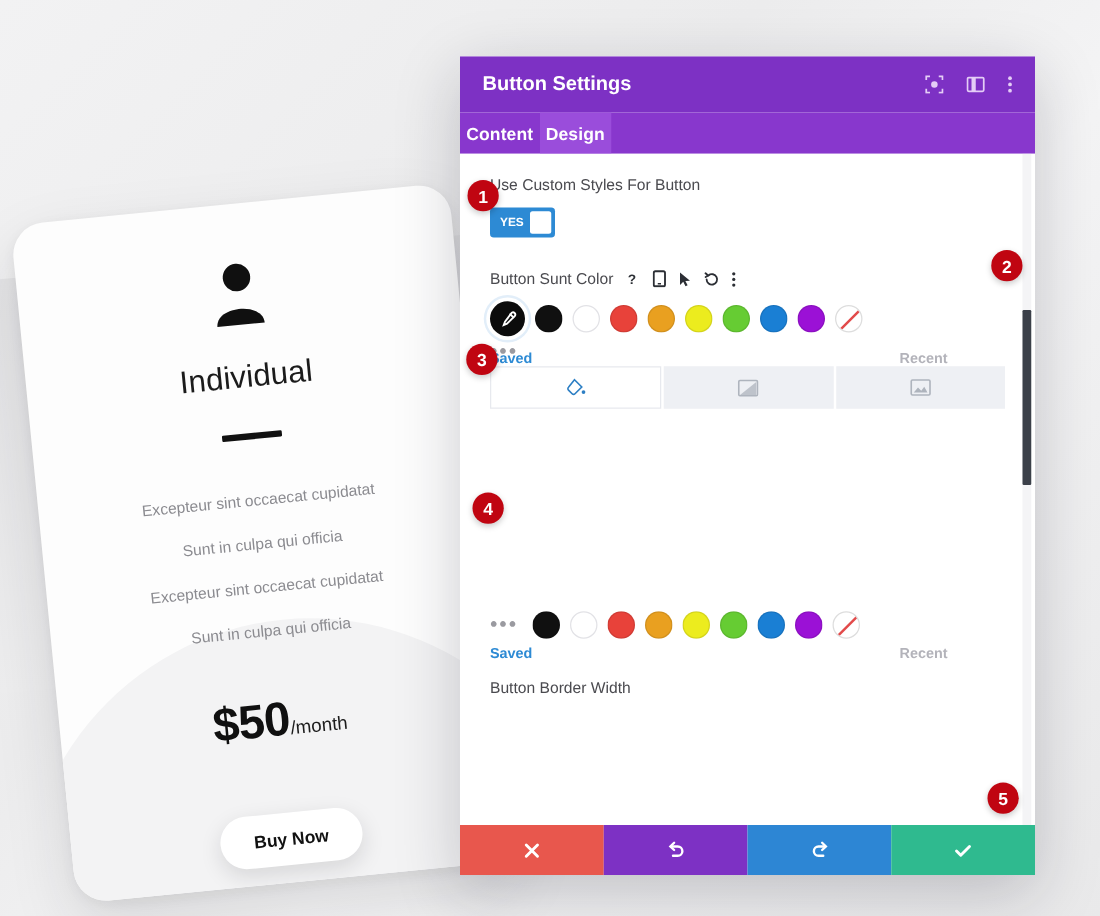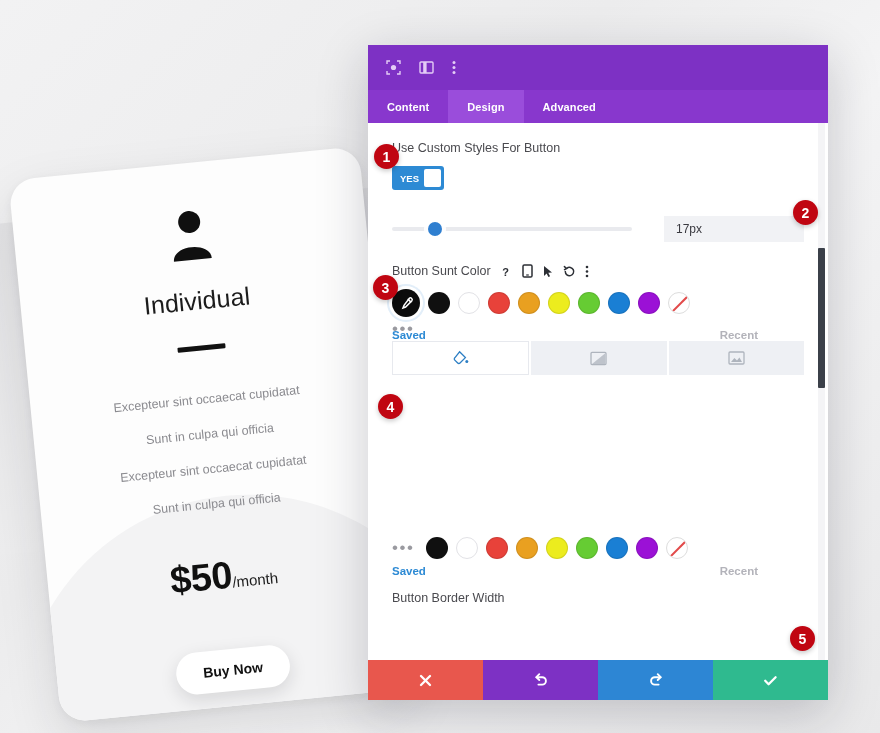--- a/index.html
+++ b/index.html
@@ -68,21 +68,21 @@
   }
   .m-title { color: #fff; font-size: 16px; font-weight: 700; flex: 1; }
   .hdr-icons { display: flex; align-items: center; gap: 18px; }
   .hdr-icon { color: #e4cdf6; display: flex; align-items: center; cursor: pointer; }
 
   .m-tabs {
     background: #8837cd; height: 33px; display: flex; flex: 0 0 auto;
   }
   .m-tab {
     display: flex; align-items: center; justify-content: center;
-    padding: 0 19px; color: #fff; font-size: 11px; font-weight: 700;
+    padding: 0 5px; color: #fff; font-size: 14px; font-weight: 700;
     cursor: pointer; letter-spacing: .1px;
   }
   .m-tab.active { background: #9a4ddb; }
 
   .m-body {
     flex: 1 1 auto; background: #fff; position: relative;
     overflow: hidden; padding: 18px 24px 0 24px;
   }
   .scroll-track {
     position: absolute; right: 3px; top: 0; width: 7px; height: 100%;
@@ -210,20 +210,21 @@
       </div>
 
       <div class="buy-btn">Buy Now</div>
     </div>
   </div>
 </div>
 
 <div class="modal">
 
   <div class="m-header">
+    <div class="m-title">Button Settings</div>
     <div class="hdr-icons">
       <span class="hdr-icon">
         <svg width="15" height="15" viewBox="0 0 15 15" fill="none" stroke="currentColor" stroke-width="1.4">
           <path d="M1 4V1h3M11 1h3v3M14 11v3h-3M4 14H1v-3"></path>
           <circle cx="7.5" cy="7.5" r="2.6" fill="currentColor" stroke="none"></circle>
         </svg>
       </span>
       <span class="hdr-icon">
         <svg width="15" height="15" viewBox="0 0 15 15" fill="none" stroke="currentColor" stroke-width="1.4">
           <rect x="1" y="2" width="13" height="11" rx="1"></rect>
@@ -236,42 +237,34 @@
             <circle cx="2" cy="7.5" r="1.5"></circle>
             <circle cx="2" cy="12.5" r="1.5"></circle>
         </svg>
       </span>
     </div>
   </div>
 
   <div class="m-tabs">
     <div class="m-tab">Content</div>
     <div class="m-tab active">Design</div>
-    <div class="m-tab">Advanced</div>
   </div>
 
   <div class="m-body">
     <div class="scroll-track"></div>
     <div class="scroll-thumb"></div>
 
     <div class="field-label">Use Custom Styles For Button</div>
     <div class="toggle-wrap">
       <div class="toggle">
         <span class="toggle-txt">YES</span>
         <span class="toggle-knob"></span>
       </div>
     </div>
 
-    <div class="slider-row">
-      <div class="slider">
-        <div class="slider-track"></div>
-        <div class="slider-knob" id="knob-size" style="left: 18%;"></div>
-      </div>
-      <div class="val-box">17px</div>
-    </div>
 
     <div class="label-row">
       <span class="field-label">Button Sunt Color</span>
       <span class="mini-icon">
         <svg width="13" height="13" viewBox="0 0 13 13" fill="currentColor">
             <text x="2.2" y="10.5" font-size="11" font-family="Liberation Sans, sans-serif" font-weight="700">?</text>
           </svg>
       </span>
       <span class="mini-icon">
         <svg width="11" height="14" viewBox="0 0 11 14" fill="none" stroke="currentColor" stroke-width="1.5">

